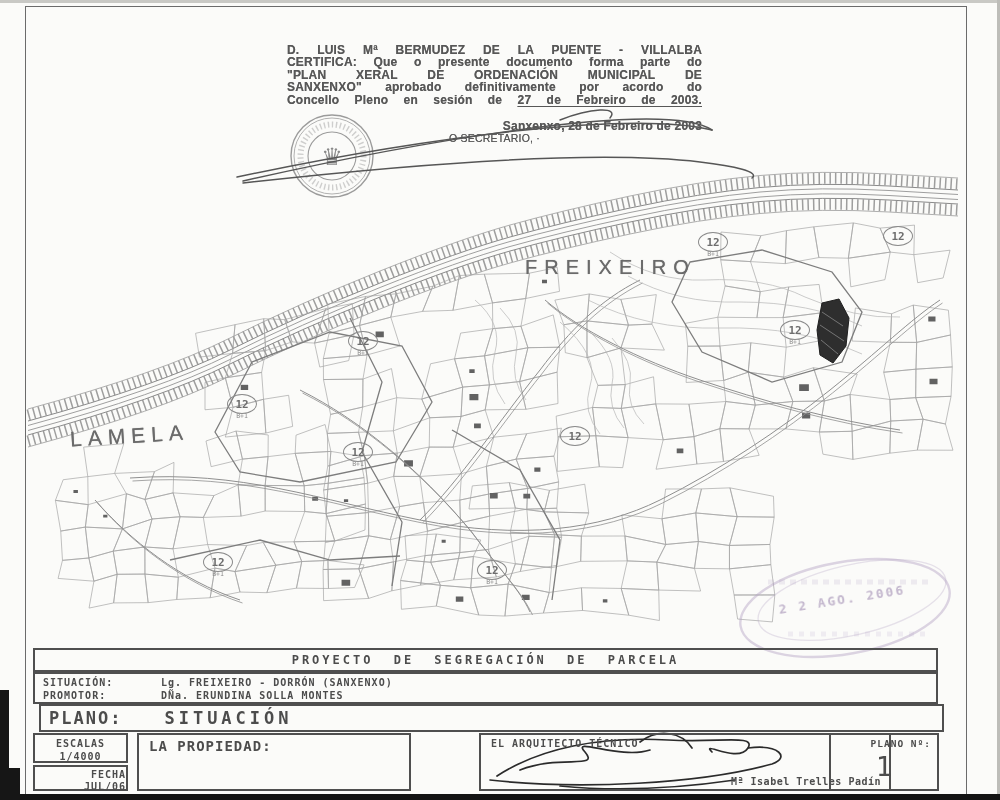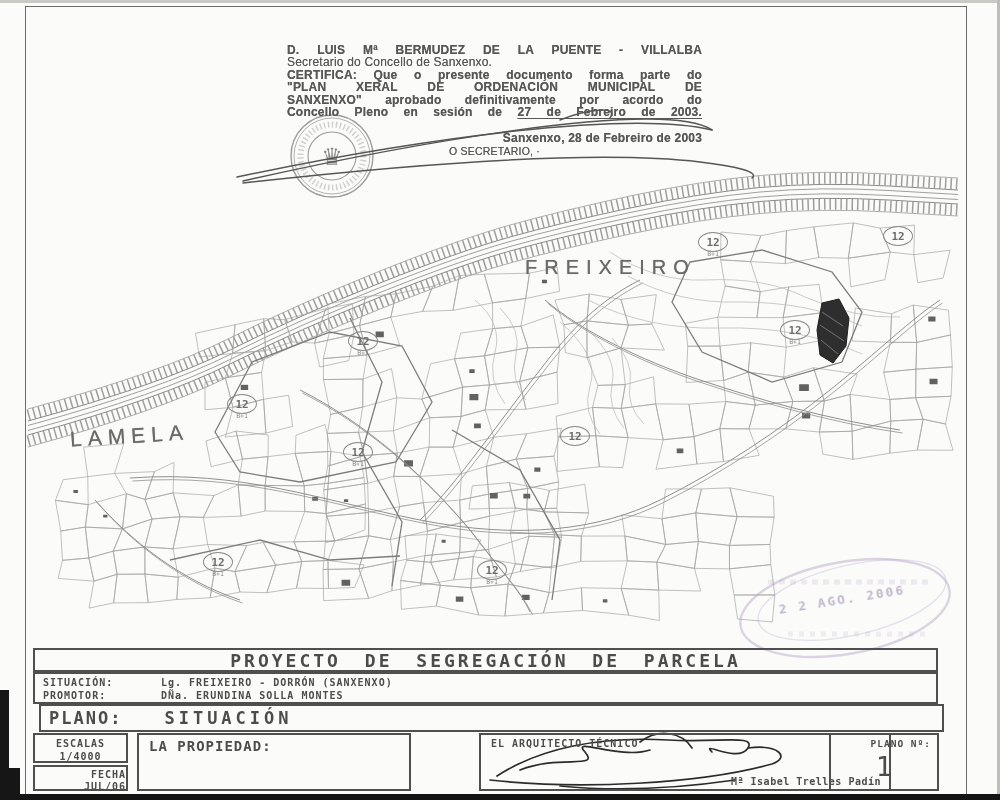--- a/index.html
+++ b/index.html
@@ -39,21 +39,21 @@
     font-weight:bold;font-size:34px;letter-spacing:9px;color:#8a6161;opacity:.82;
     text-shadow:0 0 1px rgba(140,100,100,.5);}
   
   .datestamp-text{position:absolute;left:778px;top:592px;transform:rotate(-9deg);
     font-family:"DejaVu Sans Mono",monospace;font-weight:bold;font-size:13px;
     letter-spacing:2px;color:#a592b6;opacity:.65;filter:blur(.4px);}
   
   .tb{position:absolute;border:2px solid #4f4f4f;background:transparent;
     font-family:"DejaVu Sans Mono",monospace;color:#4c4c4c;box-sizing:border-box;}
   #tb-title{left:33px;top:648px;width:905px;height:24px;display:flex;align-items:center;
-    justify-content:center;font-size:18px;font-weight:bold;letter-spacing:3px;word-spacing:10px;}
+    justify-content:center;font-size:12px;font-weight:bold;letter-spacing:3px;word-spacing:10px;}
   #tb-info{left:33px;top:672px;width:905px;height:32px;font-size:10px;font-weight:bold;
     letter-spacing:1px;padding:2px 0 0 8px;}
   #tb-info .row{display:flex;line-height:13px;align-items:flex-end;}
   #tb-info .lab{width:118px;}
   #tb-plano{left:39px;top:704px;width:905px;height:28px;display:flex;align-items:center;
     font-size:17px;font-weight:bold;letter-spacing:2px;padding-left:8px;}
   #tb-plano .val{margin-left:42px;letter-spacing:4px;}
   #tb-escalas{left:33px;top:733px;width:95px;height:30px;font-size:10px;font-weight:bold;
     letter-spacing:1px;text-align:center;line-height:13px;padding-top:2px;}
   #tb-fecha{left:33px;top:765px;width:95px;height:26px;font-size:10px;font-weight:bold;
@@ -170,21 +170,20 @@
       <path d="M490,780 C580,790 700,784 772,764 C790,758 780,744 748,748"></path>
       <path d="M560,786 C620,792 680,788 735,780"></path>
       <path d="M640,742 C658,728 682,732 692,748"></path>
     </g>
   </svg>
 
   <div class="frame"></div>
 
   <div class="cert">
     <div class="b just">D. LUIS Mª BERMUDEZ DE LA PUENTE - VILLALBA</div>
-    <div>Secretario do Concello de Sanxenxo.</div>
     <div class="b just">CERTIFICA: Que o presente documento forma parte do</div>
     <div class="b just">"PLAN XERAL DE ORDENACIÓN MUNICIPAL DE</div>
     <div class="b just">SANXENXO" aprobado definitivamente por acordo do</div>
     <div class="b just"><span>Concello Pleno en sesión de </span><span class="u">27 de Febreiro de 2003.</span></div>
     <div class="b center" style="margin-top:14px;text-align:right;">Sanxenxo, 28 de Febreiro de 2003</div>
     <div class="center small">O SECRETARIO, ·</div>
   </div>
 
   <div class="maplabel" id="lbl-freixeiro">FREIXEIRO</div>
   <div class="maplabel" id="lbl-lamela">LAMELA</div>

